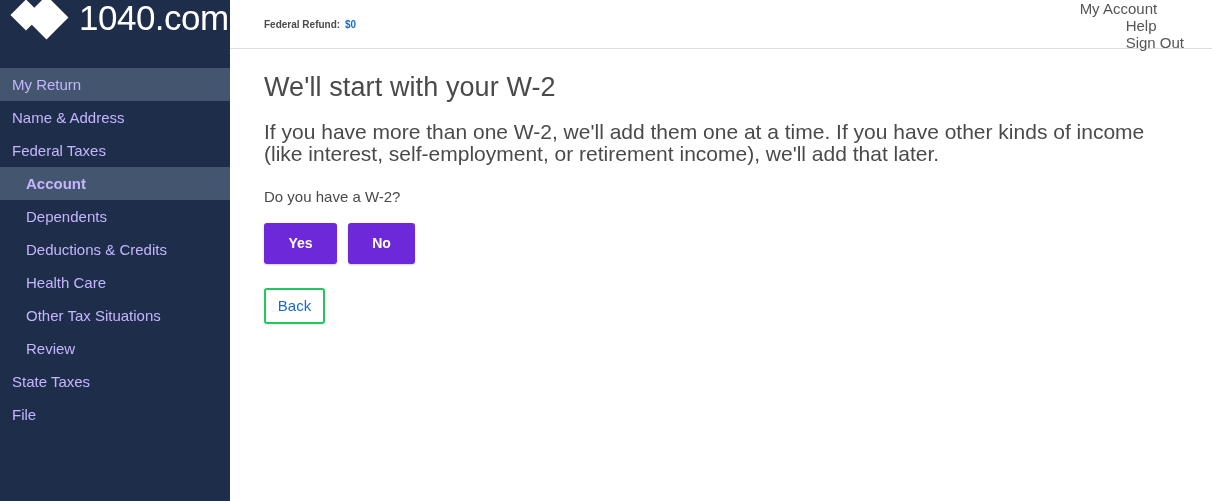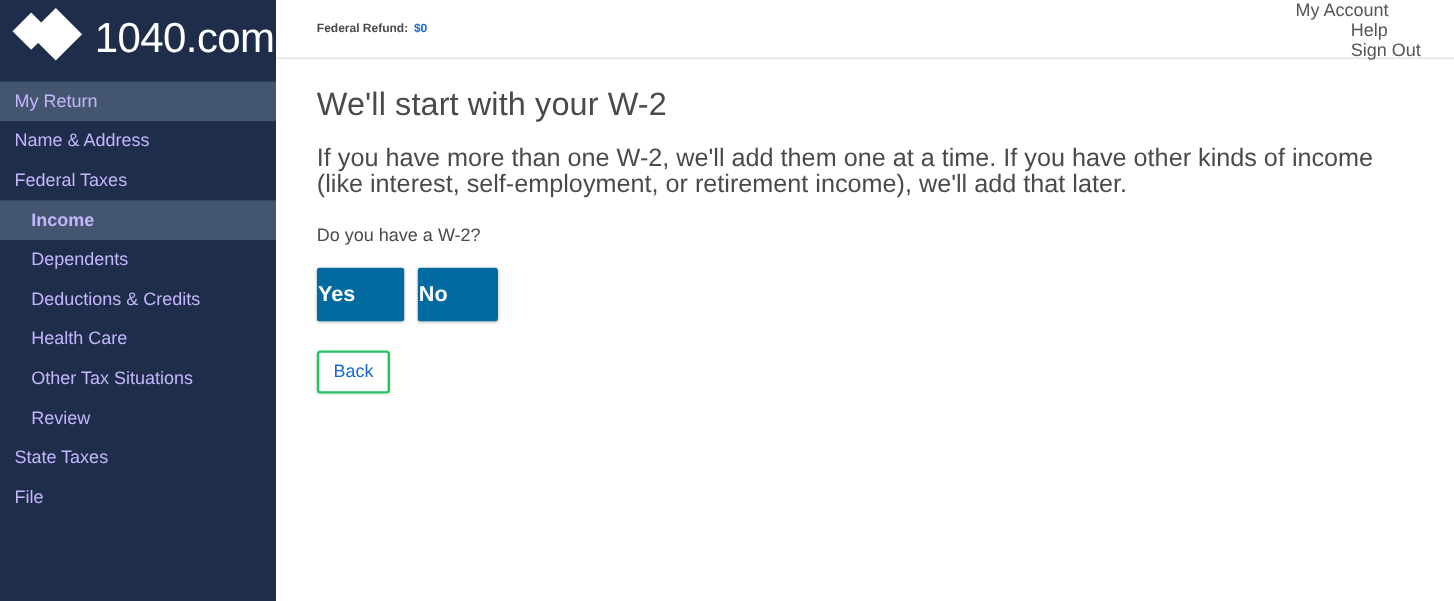--- a/index.html
+++ b/index.html
@@ -29,21 +29,21 @@
     min-width: 230px;
     height: 501px;
     background: #1e2d4a;
     position: relative;
     overflow: hidden;
   }
 
   .brand {
     height: 62px;
     display: flex;
-    align-items: center;
+    align-items: flex-start;
     padding-left: 14px;
     background: #1e2d4a;
   }
   .brand-logo {
     width: 56px;
     height: 40px;
     position: relative;
     flex: 0 0 auto;
     margin-right: 9px;
   }
@@ -175,26 +175,26 @@
     margin-bottom: 24px;
   }
   .btn {
     font-family: "Liberation Sans", sans-serif;
     cursor: pointer;
     border: 1px solid transparent;
     border-radius: 3px;
     line-height: 1;
   }
   .btn-primary {
-    background: #0369a1;
+    background: #6d28d9;
     color: #ffffff;
-    font-size: 18px;
+    font-size: 14px;
     font-weight: bold;
     padding: 12px 0 13px 0;
-    text-align: left;
+    text-align: center;
     box-shadow: 0 1px 2px rgba(0,0,0,0.18);
   }
   .btn-yes { width: 73px; margin-right: 11px; }
   .btn-no  { width: 67px; }
 
   .btn-secondary {
     background: #ffffff;
     color: #1669d6;
     border: 2px solid #22c55e;
     font-size: 15px;
@@ -217,21 +217,21 @@
         <span class="dia dia-a"></span>
         <span class="dia dia-b"></span>
       </div>
       <div class="brand-name">1040.com</div>
     </div>
 
     <nav class="nav" id="nav-list">
         <div class="nav-item active">My Return</div>
         <div class="nav-item">Name &amp; Address</div>
         <div class="nav-item">Federal Taxes</div>
-        <div class="nav-item sub active-sub">Income</div>
+        <div class="nav-item sub active-sub">Account</div>
         <div class="nav-item sub">Dependents</div>
         <div class="nav-item sub">Deductions &amp; Credits</div>
         <div class="nav-item sub">Health Care</div>
         <div class="nav-item sub">Other Tax Situations</div>
         <div class="nav-item sub">Review</div>
         <div class="nav-item">State Taxes</div>
         <div class="nav-item">File</div>
       </nav>
 
   </aside>

